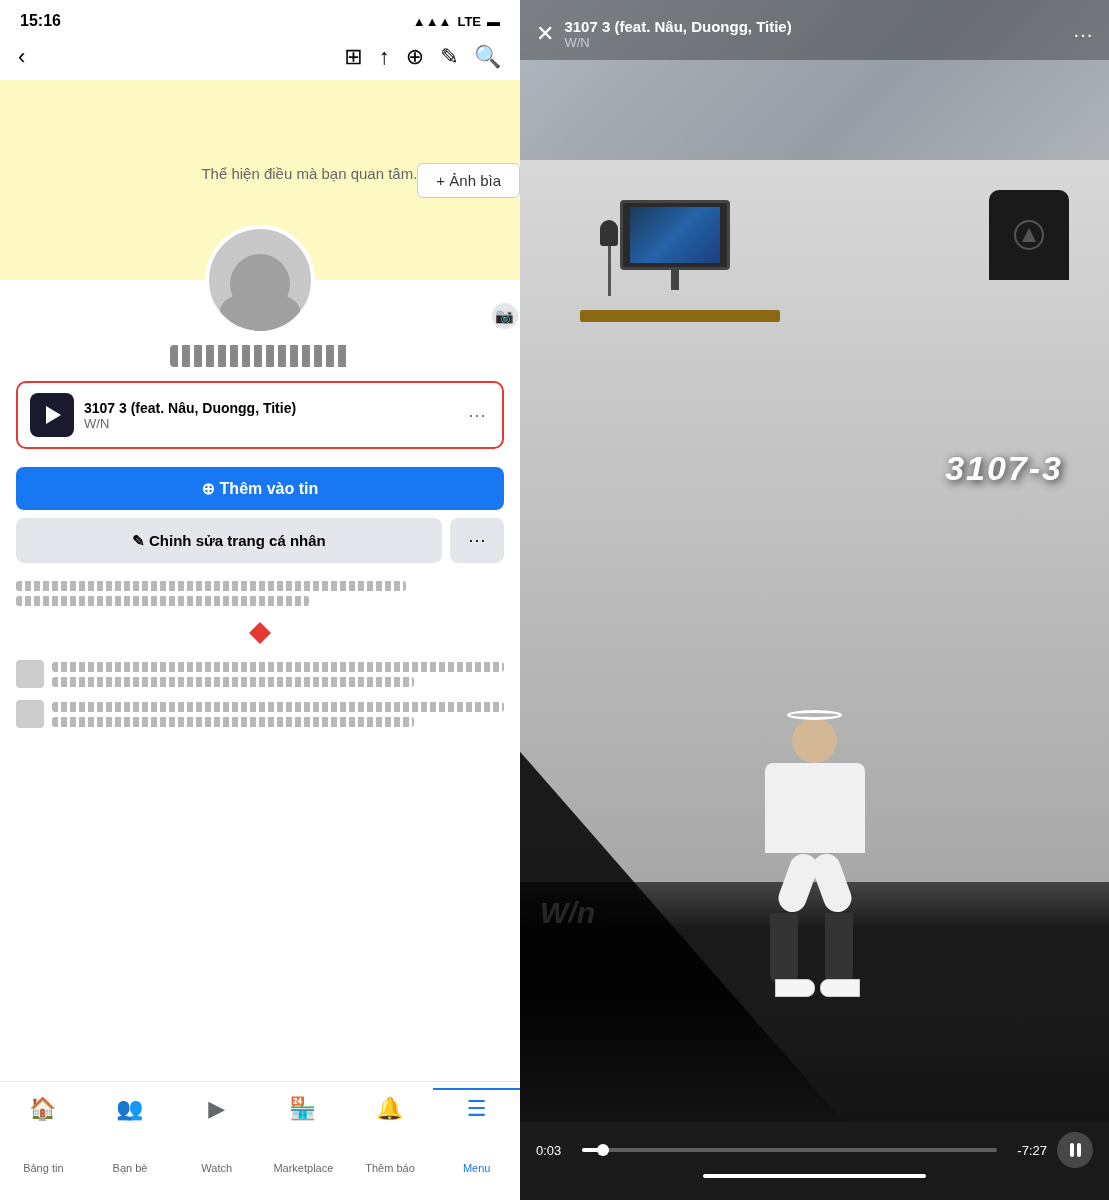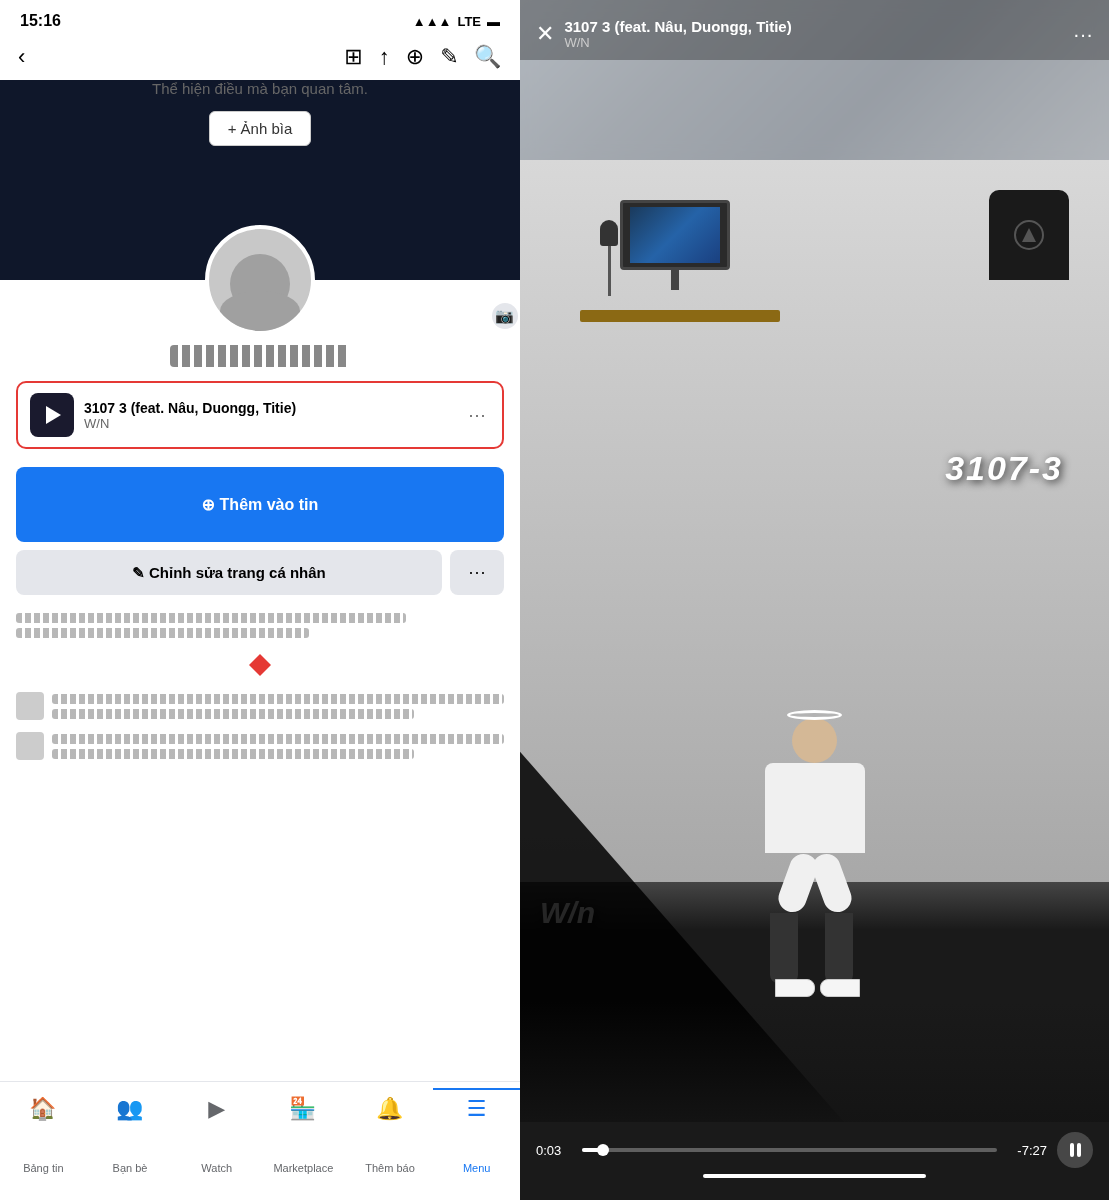--- a/index.html
+++ b/index.html
@@ -60,28 +60,27 @@
     }
 
     .nav-icon {
       font-size: 22px;
       color: #000;
       cursor: pointer;
     }
 
     
     .cover-area {
-      background: #0f172a;
+      background: #fef9c3;
       height: 200px;
       width: 100%;
       position: relative;
       display: flex;
-      flex-direction: column;
-      align-items: center;
-      justify-content: flex-start;
+      align-items: center;
+      justify-content: flex-end;
     }
 
     .cover-text {
       color: #666;
       font-size: 15px;
       margin-bottom: 14px;
     }
 
     .cover-btn {
       background: #fff;
@@ -225,21 +224,21 @@
       display: flex;
       flex-direction: column;
       gap: 8px;
     }
 
     .btn-add-story {
       background: #1877f2;
       color: #fff;
       border: none;
       border-radius: 8px;
-      padding: 28px;
+      padding: 12px;
       font-size: 16px;
       font-weight: 600;
       cursor: pointer;
       display: flex;
       align-items: center;
       justify-content: center;
       gap: 8px;
       width: 100%;
     }
 

